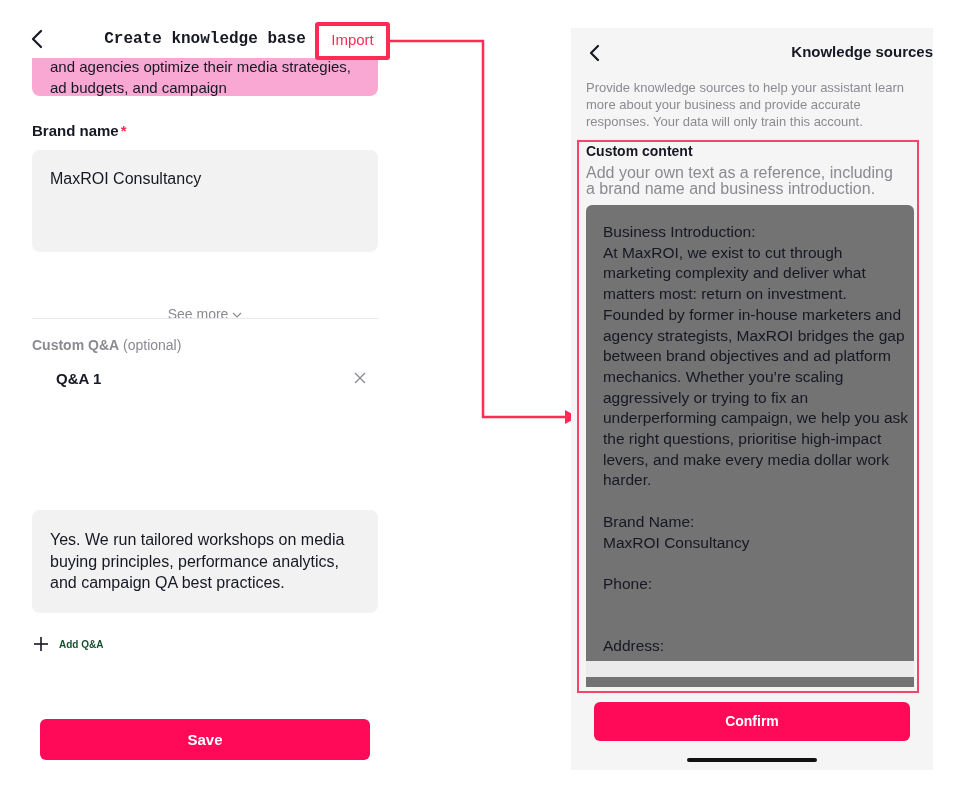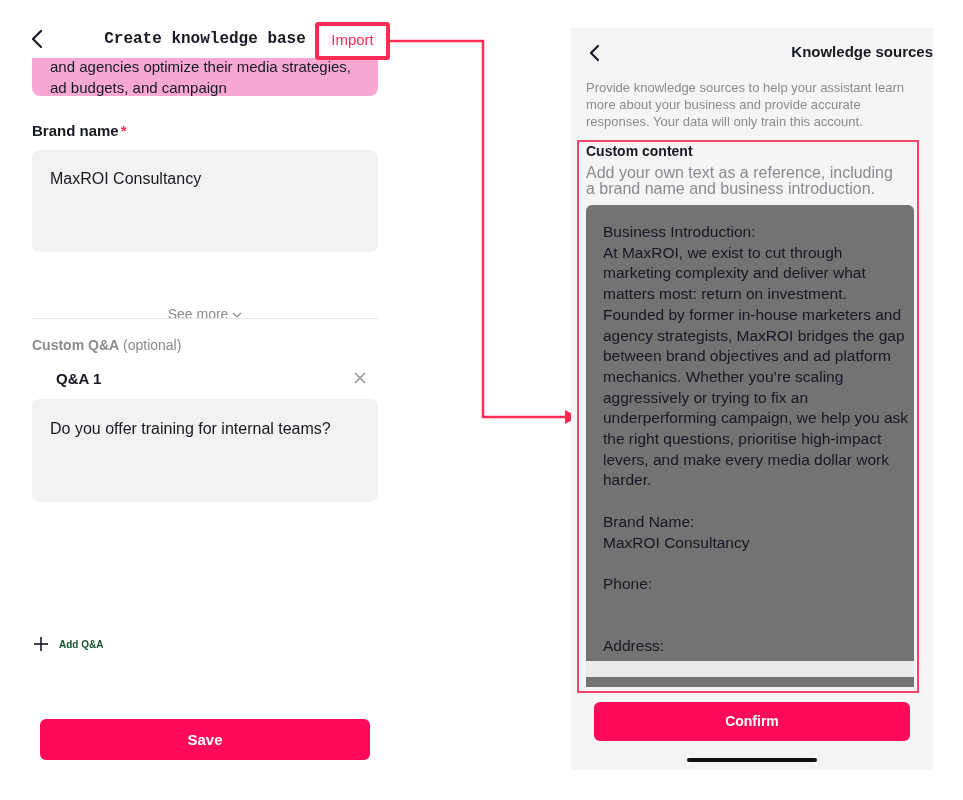--- a/index.html
+++ b/index.html
@@ -90,22 +90,22 @@
     <span style="font-weight:bold;">Custom Q&amp;A</span>
     <span>(optional)</span>
   </div>
 
   <div class="qa-title">Q&amp;A 1</div>
   <svg class="qa-close" viewBox="0 0 16 16">
     <line x1="3" y1="3" x2="13" y2="13" stroke="#8a8b91" stroke-width="1.3"></line>
     <line x1="13" y1="3" x2="3" y2="13" stroke="#8a8b91" stroke-width="1.3"></line>
   </svg>
 
-  <div class="field" style="top:399px; height:103px;">
-    <div class="field-text" style="top:19px;">Do you offer training for internal teams?</div>
+  <div class="field" style="top:510px; height:103px;">
+    <div class="field-text" style="top:19px; line-height:21.5px;">Yes. We run tailored workshops on media buying principles, performance analytics, and campaign QA best practices.</div>
   </div>
 
   <div class="add-qa">
     <svg class="plus" viewBox="0 0 16 16">
       <line x1="8" y1="1" x2="8" y2="15" stroke="#161823" stroke-width="1.6"></line>
       <line x1="1" y1="8" x2="15" y2="8" stroke="#161823" stroke-width="1.6"></line>
     </svg>
     <span class="txt">Add Q&amp;A</span>
   </div>
 

